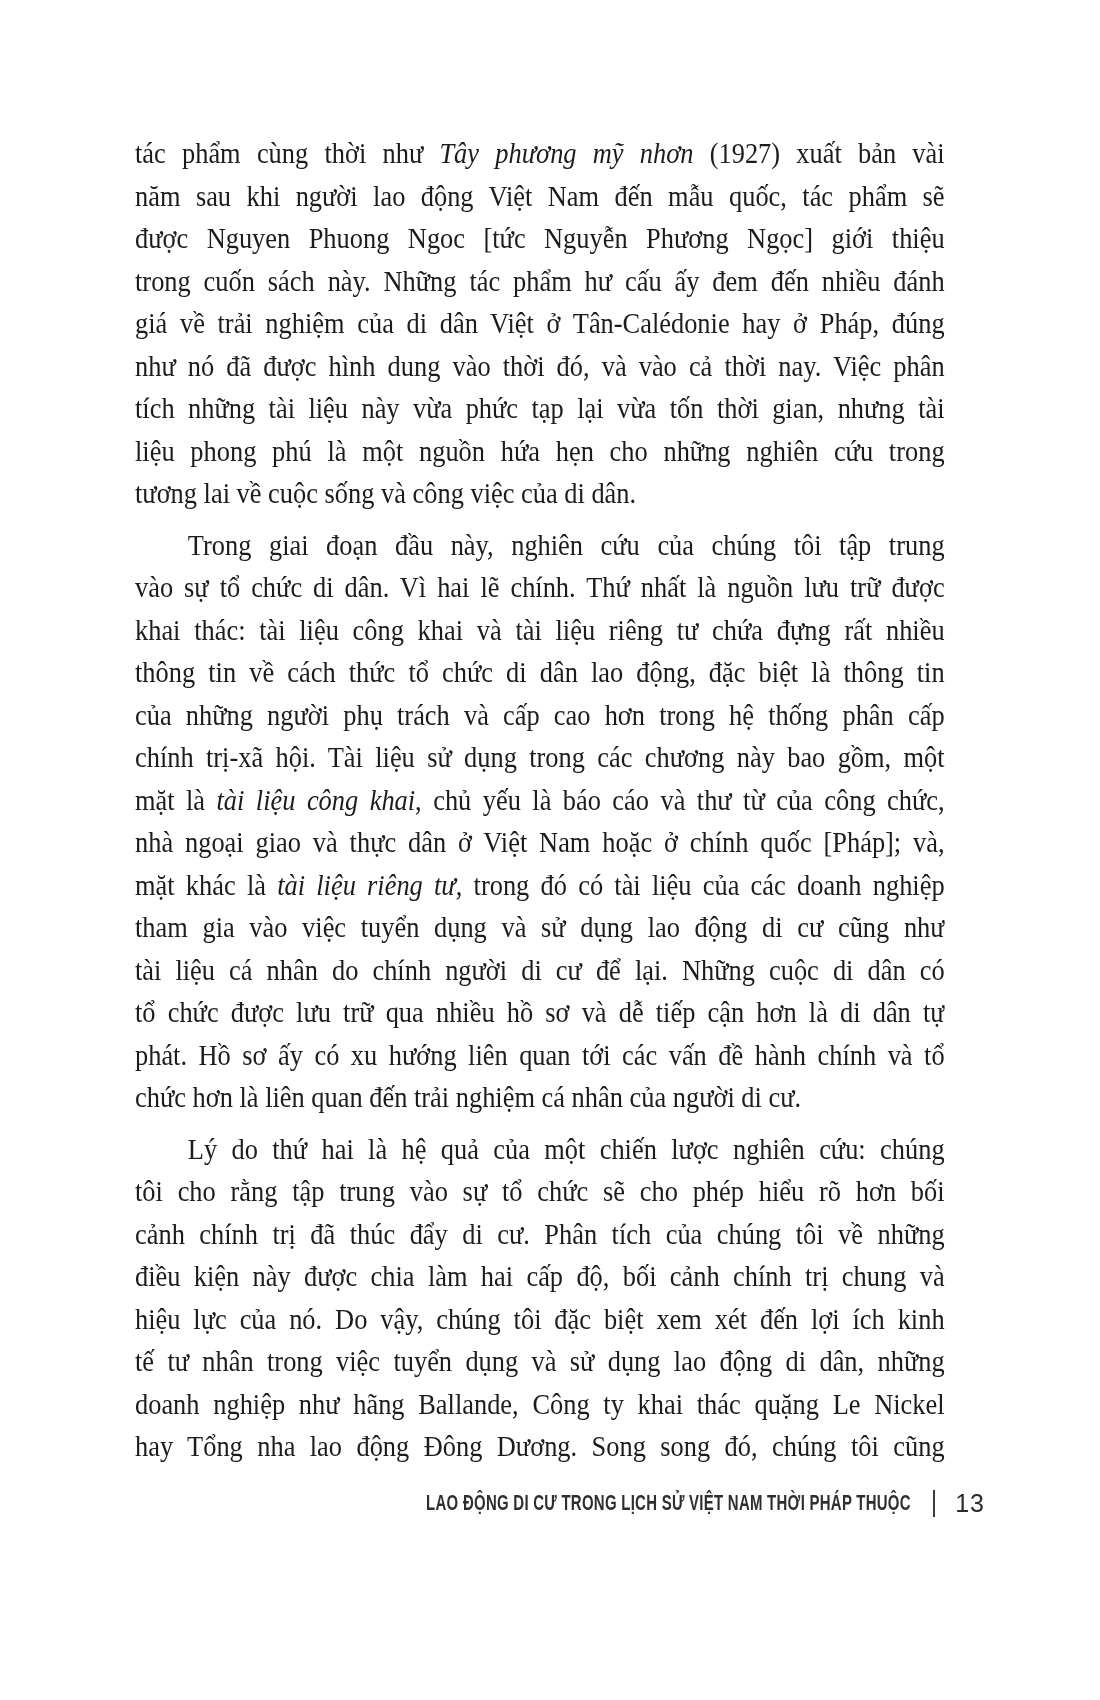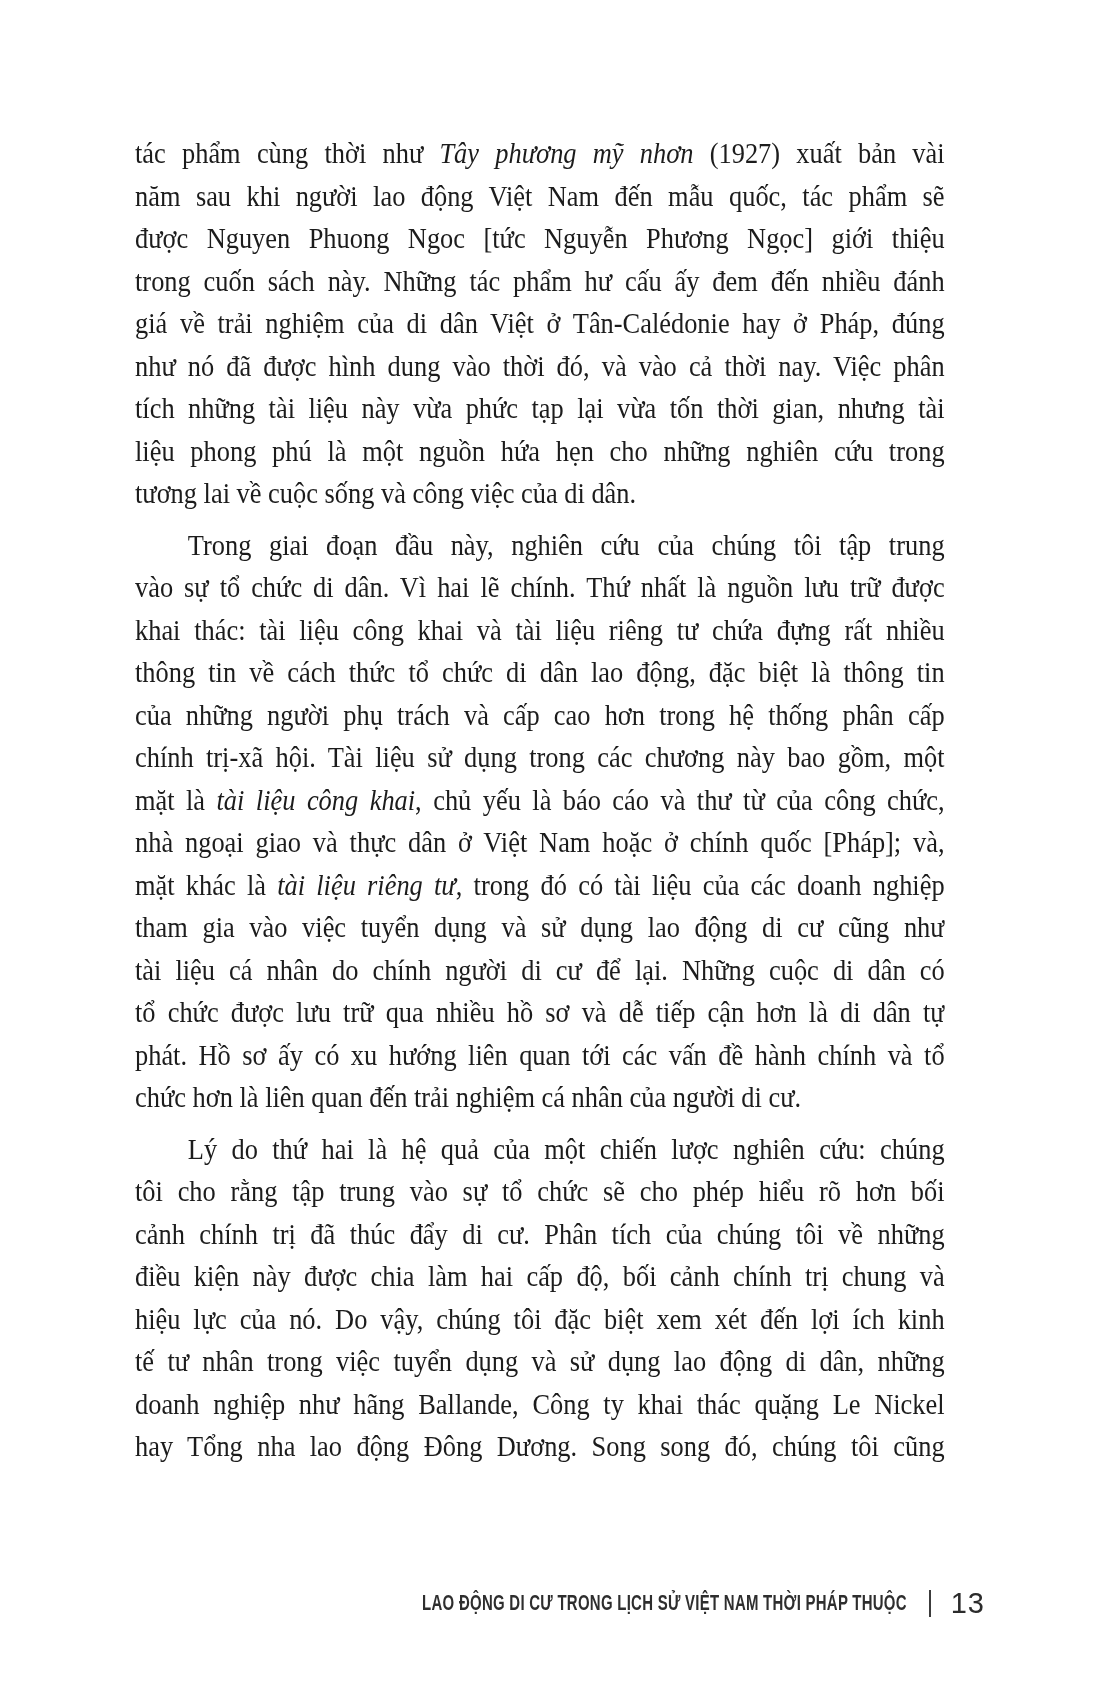--- a/index.html
+++ b/index.html
@@ -38,21 +38,21 @@
     overflow: hidden;
     white-space: normal;
   }
   .line.no-just { text-align-last: left; }
   .line.indent { text-indent: 60px; }
   .italic { font-style: italic; }
 
   
   .footer {
     position: absolute;
-    top: 1588px;
+    top: 1488px;
     right: 155px;
     height: 30px;
     display: flex;
     align-items: center;
     font-family: "Liberation Sans", "DejaVu Sans", sans-serif;
     color: #2b2b2b;
   }
   .running-title {
     font-weight: 700;
     font-size: 22px;
@@ -63,21 +63,21 @@
     color: #2e2e2e;
   }
   .footer-separator {
     width: 2px;
     height: 27px;
     background: #3c3c3c;
     margin: 0 20px 0 22px;
     flex: 0 0 auto;
   }
   .page-number {
-    font-size: 29px;
+    font-size: 25px;
     font-weight: 400;
     letter-spacing: 1px;
     color: #2b2b2b;
   }
 </style>
 </head>
 <body>
 
 <div class="page">
 

